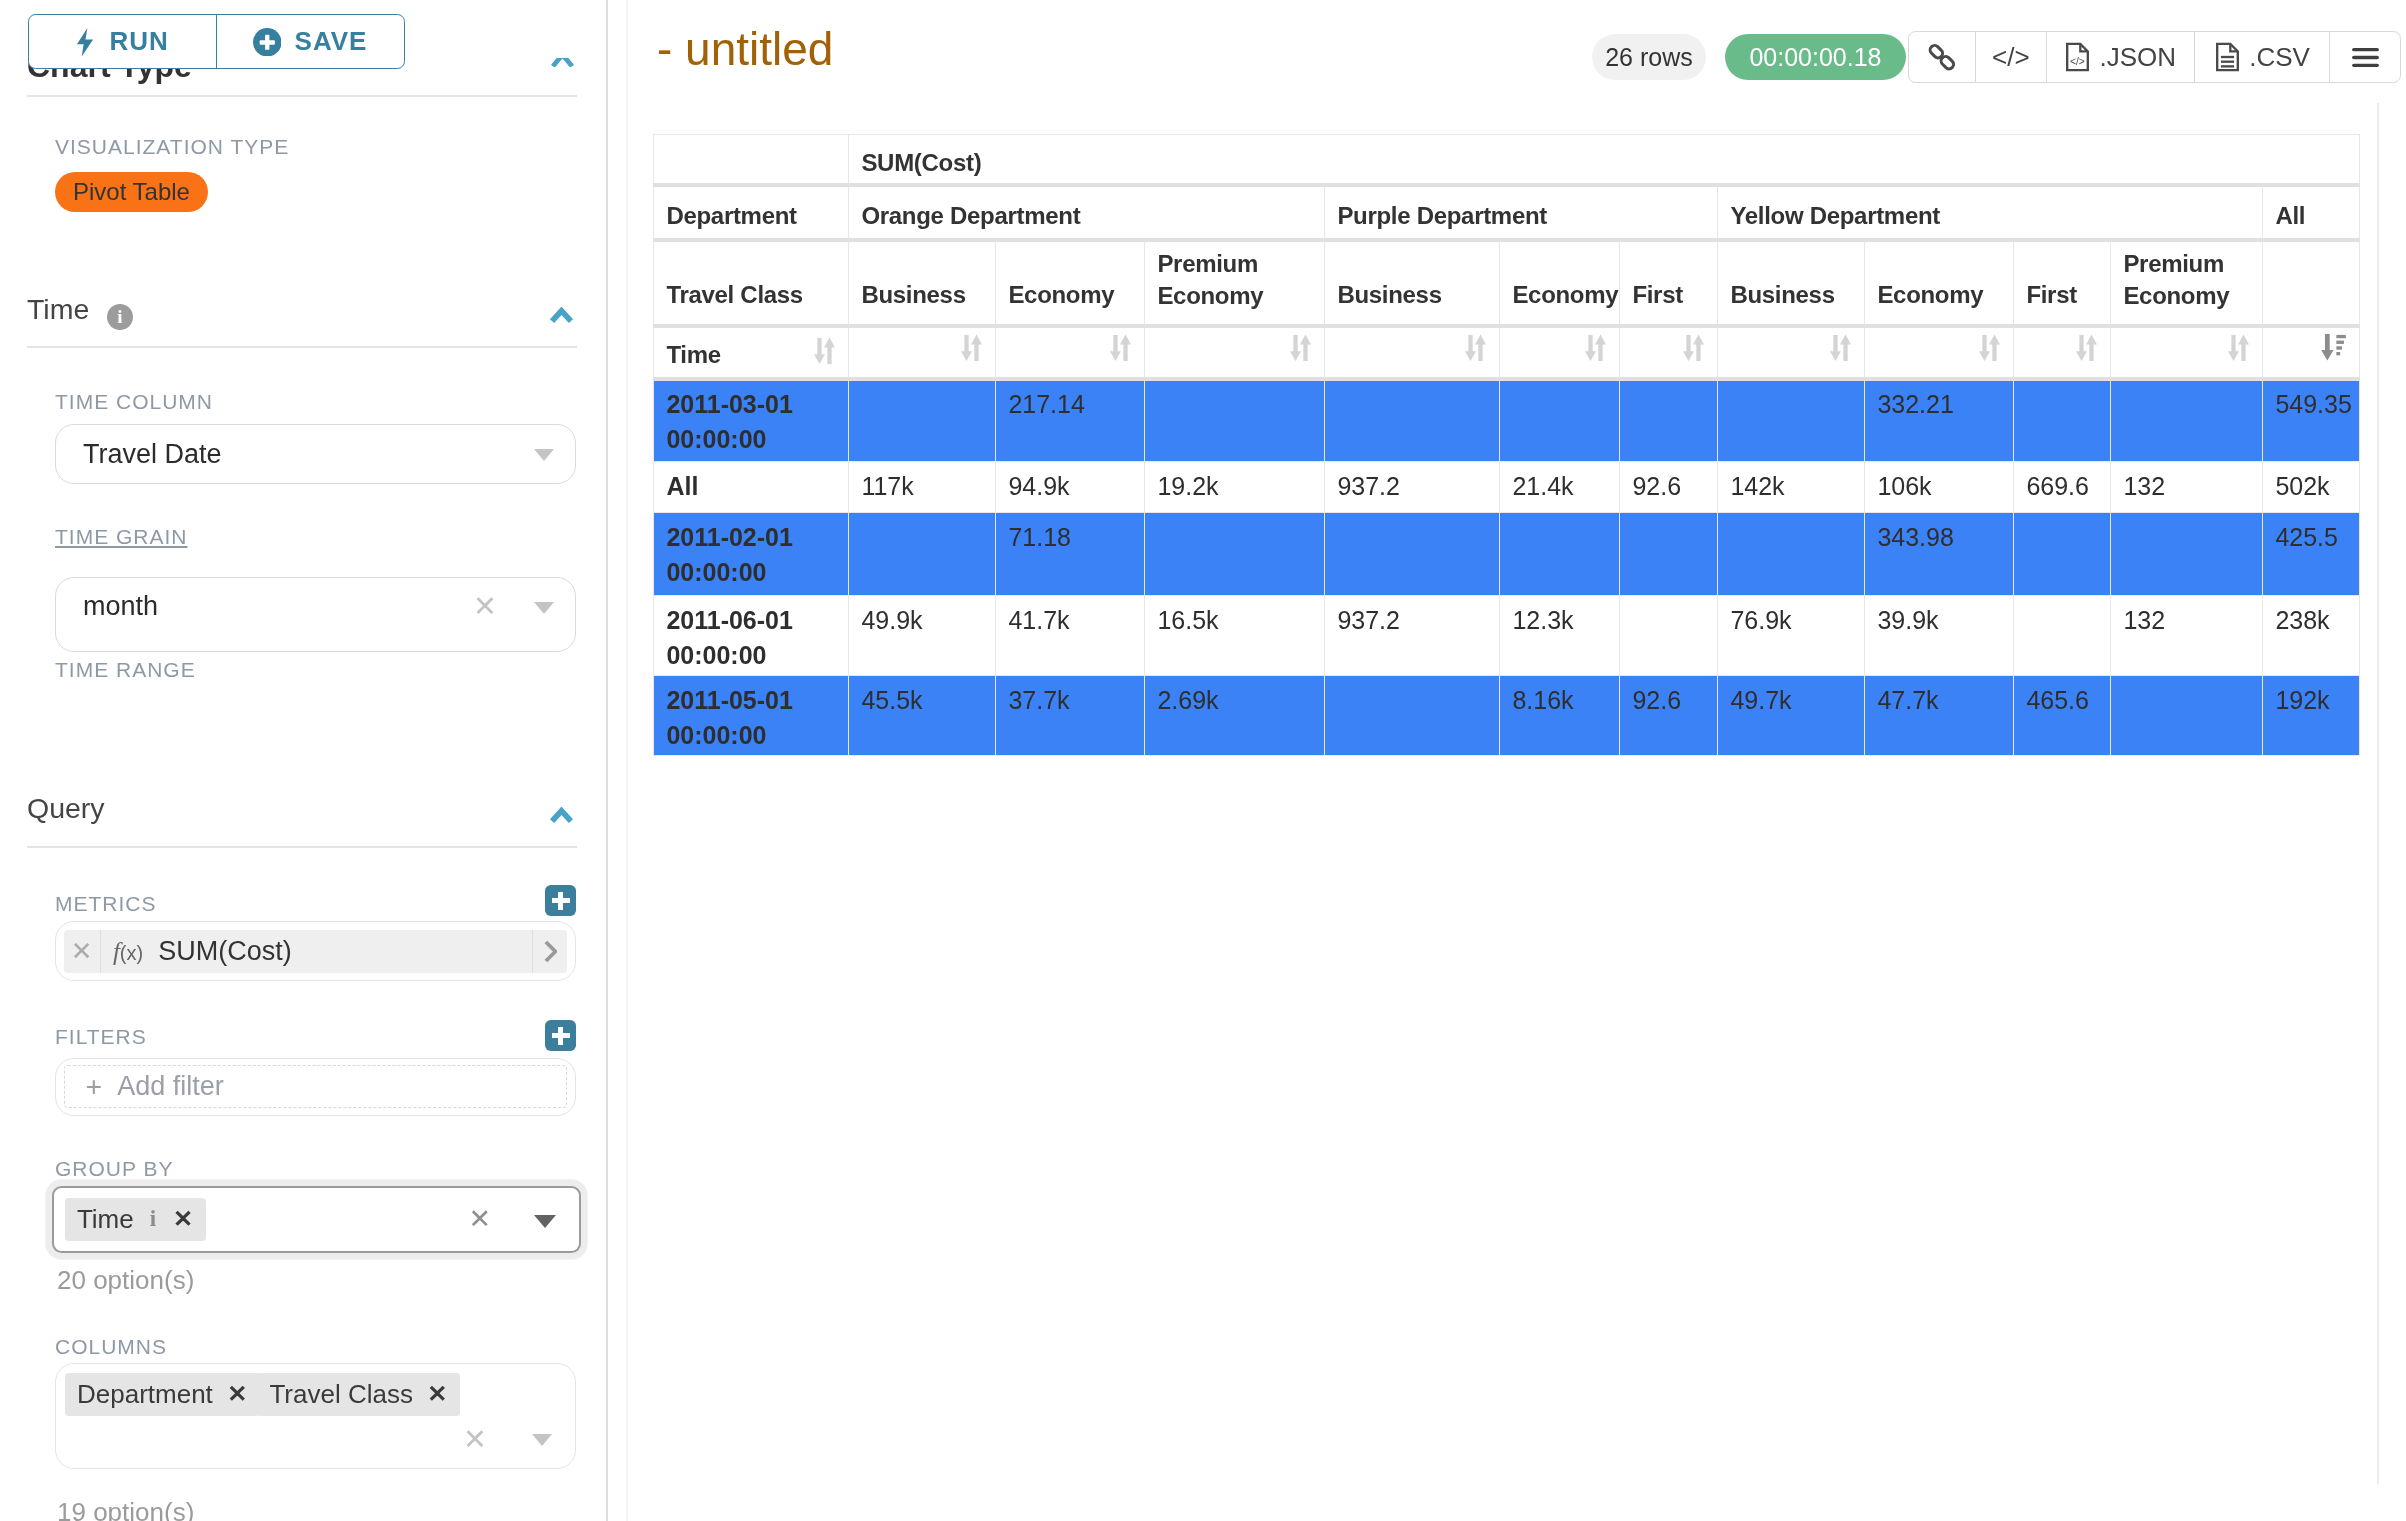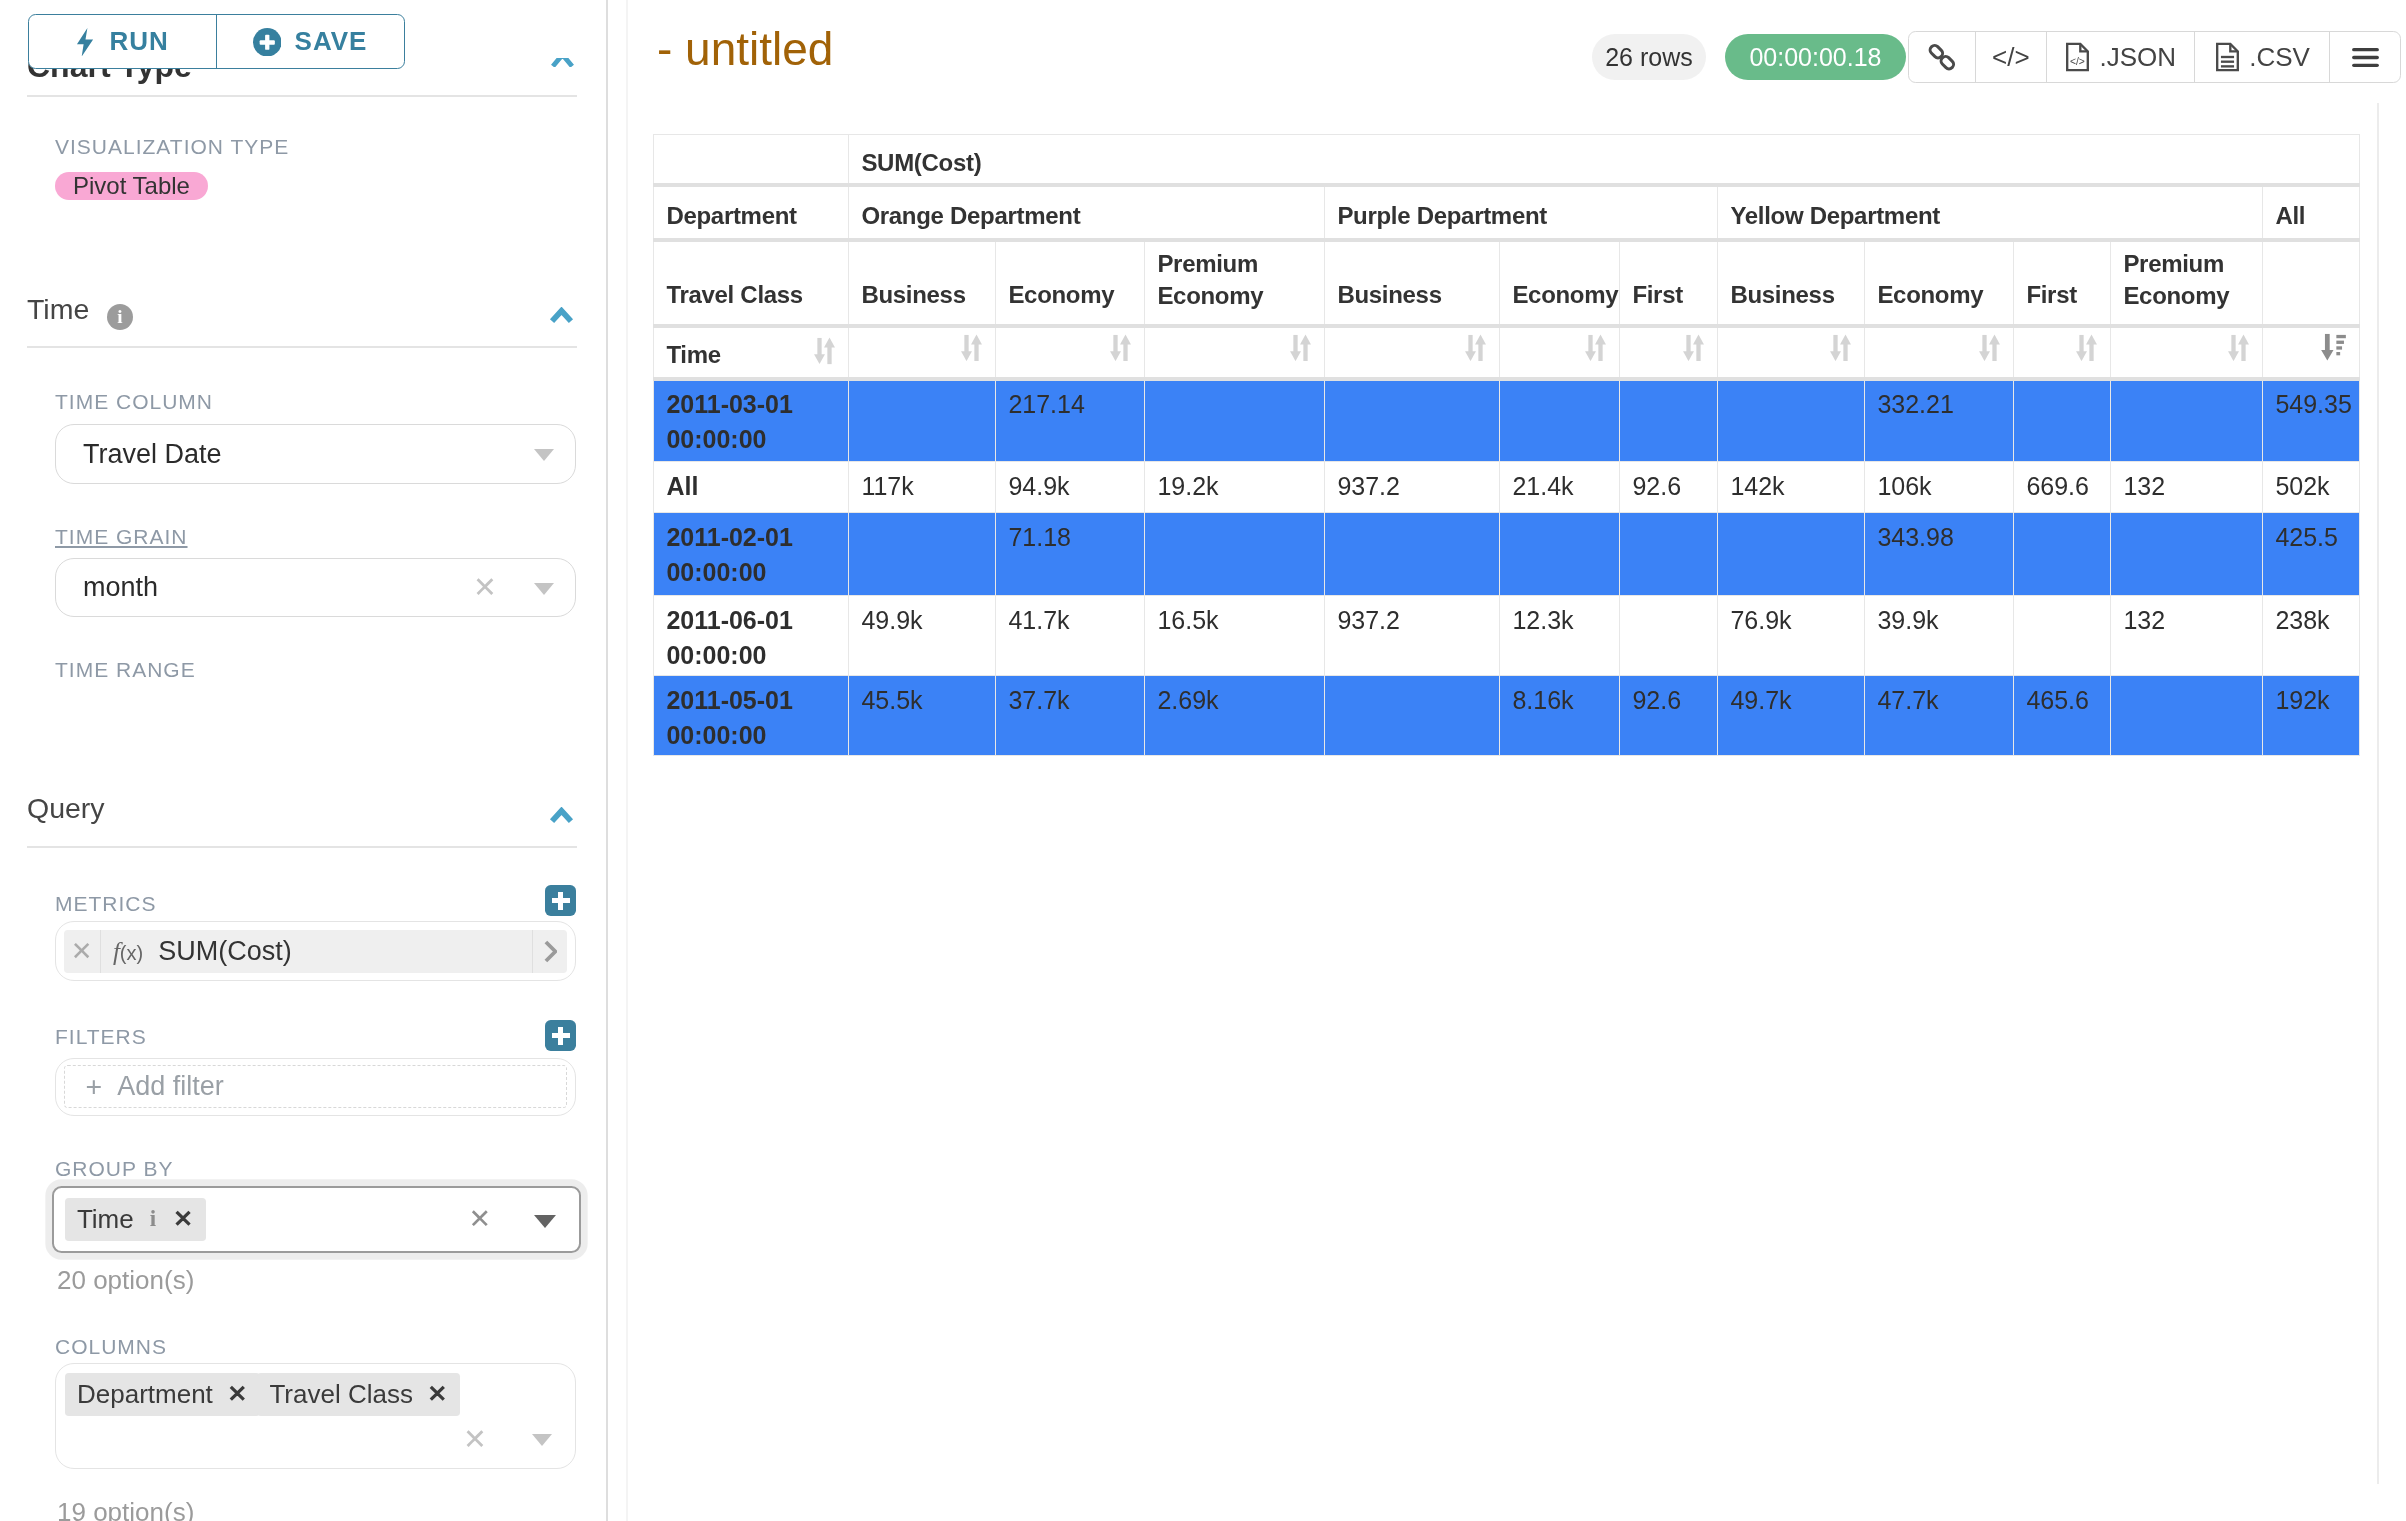--- a/index.html
+++ b/index.html
@@ -55,37 +55,37 @@
     <div style="flex:1; display:flex; align-items:center; justify-content:center; color:#36809f; font-size:26px; font-weight:bold; letter-spacing:1px;">
       <svg width="28.5" height="28.5" viewBox="0 0 30 30" style="margin-right:13.3px;">
           <circle cx="15" cy="15" r="15" fill="#36809f"></circle>
           <rect x="7" y="13" width="16" height="4.5" rx="1" fill="#fff"></rect>
           <rect x="12.75" y="7" width="4.5" height="16" rx="1" fill="#fff"></rect>
         </svg>SAVE</div>
   </div>
   <div class="hr" style="top:95px;"></div>
 
   <div class="abs label" style="left:55px; top:135px;">VISUALIZATION TYPE</div>
-  <div class="abs pillgray" style="left:55px; top:172px; height:28px; padding:0 18px; border-radius:20px; background:#f9a8d4; font-size:24px;">Pivot Table</div>
+  <div class="abs pillgray" style="left:55px; top:172px; height:40px; padding:0 18px; border-radius:20px; background:#f97316; font-size:24px;">Pivot Table</div>
 
   <div class="abs sectitle" style="left:27px; top:293px;">Time</div>
   <div class="abs" style="left:107px; top:304px; width:26px; height:26px; border-radius:50%; background:#9c9c9c; color:#fff; font-size:19px; font-weight:bold; text-align:center; line-height:26px; font-family:'Liberation Serif',serif;">i</div>
   <div class="abs" style="left:549px; top:307px;"><svg width="25" height="17" viewBox="0 0 26 18">
         <polyline points="3,15 13,4 23,15" fill="none" stroke="#49a2c7" stroke-width="6"></polyline>
       </svg></div>
   <div class="hr" style="top:346px;"></div>
 
   <div class="abs label" style="left:55px; top:390px;">TIME COLUMN</div>
   <div class="selbox" style="top:424px; height:60px;">
     <div style="position:absolute; left:27px; top:14.3px; font-size:27px; color:#2b2b2b;">Travel Date</div>
     <div class="caret" style="right:21px; top:24px;"></div>
   </div>
 
   <div class="abs label" style="left:55px; top:525px;text-decoration:underline;">TIME GRAIN</div>
-  <div class="selbox" style="top:558px; height:59px;">
+  <div class="selbox" style="top:577px; height:75px;">
     <div style="position:absolute; left:27px; top:13.3px; font-size:27px; color:#2b2b2b;">month</div>
     <div class="xmark" style="right:78px; top:12.4px;">✕</div>
     <div class="caret" style="right:21px; top:24px;"></div>
   </div>
 
   <div class="abs label" style="left:55px; top:658px;">TIME RANGE</div>
 
   <div class="abs sectitle" style="left:27px; top:792px;">Query</div>
   <div class="abs" style="left:549px; top:807px;"><svg width="25" height="17" viewBox="0 0 26 18">
         <polyline points="3,15 13,4 23,15" fill="none" stroke="#49a2c7" stroke-width="6"></polyline>

